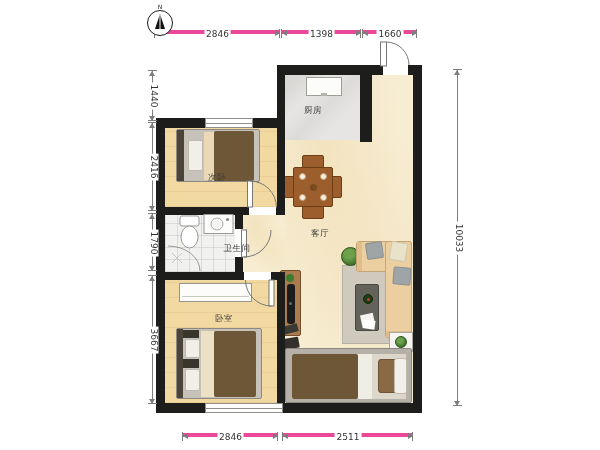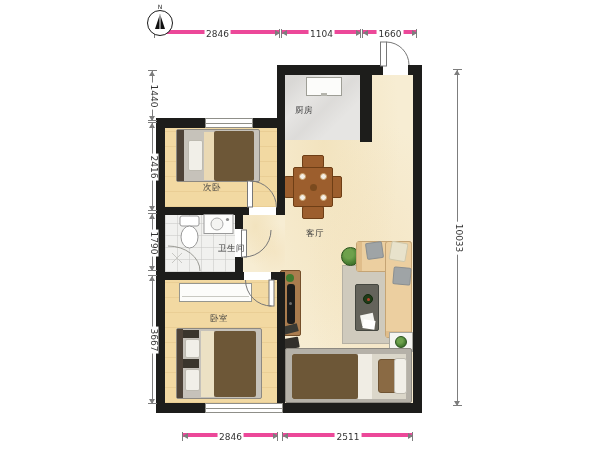--- a/index.html
+++ b/index.html
@@ -10,21 +10,21 @@
   
   .floor{position:absolute;}
   .floor-wood{background:#f2d9a2;background-image:repeating-linear-gradient(0deg,rgba(185,140,70,.14) 0 1px,transparent 1px 15px);}
   .floor-living{background:#f7edd3;background-image:radial-gradient(ellipse at 30% 20%,rgba(232,204,142,.30),transparent 60%),radial-gradient(ellipse at 75% 65%,rgba(236,206,150,.25),transparent 55%);}
   .floor-kitchen{background:#e6e5e3;background-image:linear-gradient(135deg,rgba(198,196,193,.4) 10%,transparent 32%,rgba(203,201,198,.35) 52%,transparent 72%);}
   .floor-bath{background:#f1f1ef;background-image:repeating-linear-gradient(0deg,rgba(200,200,198,.55) 0 1px,transparent 1px 12px),repeating-linear-gradient(90deg,rgba(200,200,198,.55) 0 1px,transparent 1px 12px);}
   
   .window{position:absolute;background:#fff;border:1px solid #8f8f89;box-sizing:border-box;}
   .window .mid{position:absolute;left:0;right:0;top:50%;height:1px;background:#8f8f89;}
   
-  .room-label{position:absolute;font-size:8.5px;font-weight:500;color:#3b3b3b;text-align:left;letter-spacing:.5px;white-space:nowrap;}
+  .room-label{position:absolute;font-size:8.5px;font-weight:500;color:#3b3b3b;text-align:center;letter-spacing:.5px;white-space:nowrap;}
   
   .dim{position:absolute;}
   .dim-h{height:0;border-top:4px solid #ec4899;}
   .dim-v{width:0;border-left:1px solid #7d7d7d;}
   .tk{position:absolute;background:#7d7d7d;}
   .dim-h .tk{width:1px;height:9px;top:-5px;}
   .dim-h .tk-l{left:-1px;}.dim-h .tk-r{right:0;}
   .dim-v .tk{height:1px;width:9px;left:-5px;}
   .dim-v .tk-l{top:-1px;}.dim-v .tk-r{bottom:0;}
   .ah{position:absolute;width:0;height:0;border:3px solid transparent;}
@@ -182,38 +182,38 @@
     <ellipse cx="189.5" cy="237" rx="8.5" ry="11" fill="#ffffff" stroke="#999" stroke-width="1"></ellipse>
     <rect x="204" y="214.5" width="29" height="19" fill="#fdfdfc" stroke="#999" stroke-width="1"></rect>
     <circle cx="217" cy="224" r="6" fill="#f4f4f2" stroke="#aaa" stroke-width="1"></circle>
     <circle cx="227.5" cy="219.5" r="1.6" fill="#888"></circle>
 
     <path d="M 168 246 A 32 25 0 0 1 200 271" fill="none" stroke="#9a9a94" stroke-width="1"></path>
     <path d="M 172 253 L 182 263 M 182 253 L 172 263" stroke="#c7c7c3" stroke-width="1"></path>
   </svg>
 
   <div class="room-label" style="left:295px;top:105px;width:36px;">厨房</div>
-  <div class="room-label" style="left:203px;top:182px;width:28px;">次卧</div>
+  <div class="room-label" style="left:203px;top:172px;width:28px;">次卧</div>
   <div class="room-label" style="left:218px;top:243px;width:38px;">卫生间</div>
   <div class="room-label" style="left:306px;top:228px;width:28px;">客厅</div>
   <div class="room-label" style="left:210px;top:313px;width:28px;">卧室</div>
 
   <div class="dim dim-h" style="left:155px;top:30px;width:125px;">
     <i class="tk tk-l"></i>
       <i class="tk tk-r"></i>
       <i class="ah ah-l"></i>
       <i class="ah ah-r"></i>
     <span class="dlab">2846</span>
   </div>
   <div class="dim dim-h" style="left:282px;top:30px;width:79px;">
     <i class="tk tk-l"></i>
       <i class="tk tk-r"></i>
       <i class="ah ah-l"></i>
       <i class="ah ah-r"></i>
-    <span class="dlab">1104</span>
+    <span class="dlab">1398</span>
   </div>
   <div class="dim dim-h" style="left:363px;top:30px;width:54px;">
     <i class="tk tk-l"></i>
       <i class="tk tk-r"></i>
       <i class="ah ah-l"></i>
       <i class="ah ah-r"></i>
     <span class="dlab">1660</span>
   </div>
 
   <div class="dim dim-h" style="left:183px;top:433px;width:95px;">

